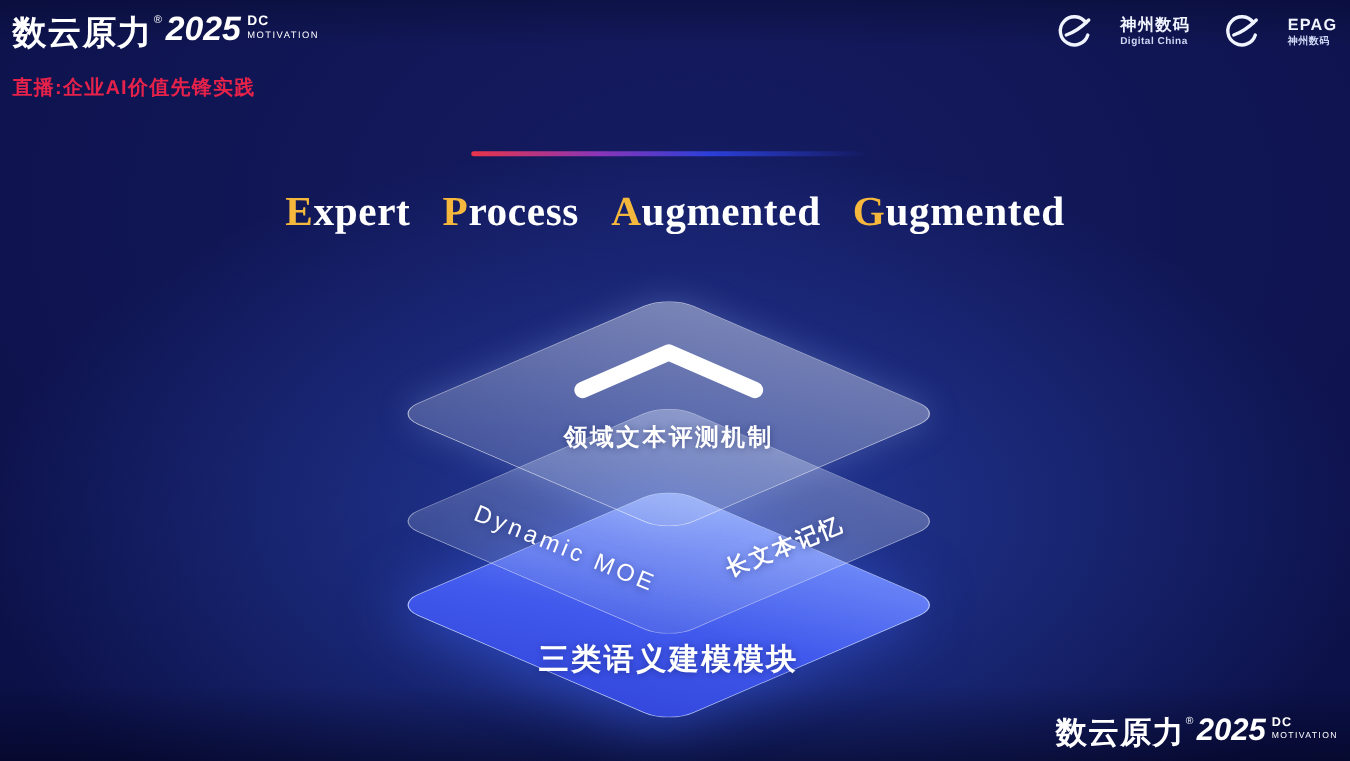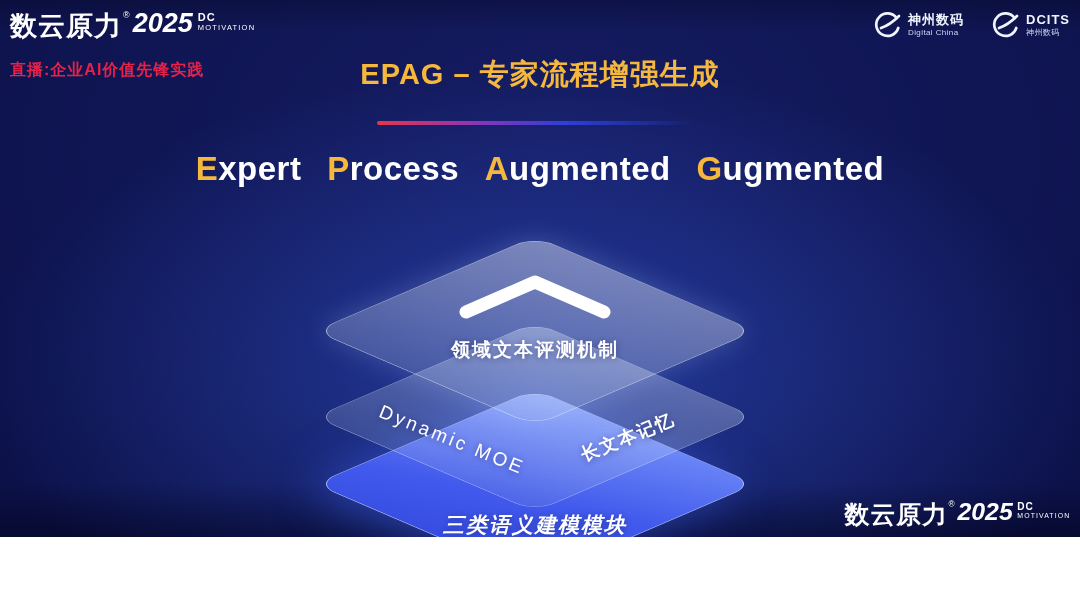--- a/index.html
+++ b/index.html
@@ -2,21 +2,21 @@
 <html><head>
 <meta charset="utf-8">
 <style>
   * { margin:0; padding:0; box-sizing:border-box; }
   html,body { width:1080px; height:609px; overflow:hidden; }
   body {
     font-family:"Liberation Sans","DejaVu Sans",sans-serif;
     color:#fff;
   }
   .slide {
-    position:relative; width:1080px; height:537px; overflow:hidden;
+    position:relative; width:1080px; height:609px; overflow:hidden;
     background:
       radial-gradient(ellipse 820px 460px at 50% 70%, rgba(52,88,214,0.55) 0%, rgba(25,42,140,0.0) 68%),
       radial-gradient(ellipse 1500px 1000px at 52% 28%, #151c62 0%, #0b1046 55%, #070b33 100%);
   }
   .slide::after {
     content:""; position:absolute; inset:0; pointer-events:none;
     background:linear-gradient(to bottom, rgba(0,0,15,0.25) 0%, rgba(0,0,15,0) 6%, rgba(0,0,15,0) 90%, rgba(0,0,20,0.45) 100%);
   }
 
   
@@ -31,41 +31,41 @@
   .brand-stack span:last-child { font-size:7.5px; letter-spacing:1.2px; }
 
   
   .live-label {
     position:absolute; left:10px; top:60px; z-index:6;
     color:#e6214a; font-size:16px; font-weight:bold; letter-spacing:1px;
   }
 
   
   .partners { position:absolute; right:10px; top:10px; display:flex; gap:26px; z-index:6; }
-  .partner { display:flex; align-items:center; gap:6px; }
+  .partner { display:flex; align-items:center; gap:22px; }
   .p-icon { width:30px; height:30px; display:block; }
   .p-text { display:flex; flex-direction:column; line-height:1.15; }
   .p-line1 { font-size:13px; font-weight:bold; letter-spacing:1px; color:#f0f4ff; }
-  .p-line2 { font-size:8px; color:#cfd9f5; letter-spacing:0.4px; }
+  .p-line2 { font-size:8px; color:#cfd9f5; letter-spacing:0.4px;font-weight:bold; }
 
   
   .title {
     position:absolute; left:0; right:0; top:55px; z-index:5;
     text-align:center; font-size:29px; font-weight:bold; letter-spacing:1px;
     color:#f5b83d;
   }
   .divider {
     position:absolute; left:377px; top:121px; width:318px; height:4px; border-radius:2px; z-index:5;
     background:linear-gradient(90deg, #e8344a 0%, #8a35b8 32%, #2b3fd8 60%, rgba(30,50,160,0) 100%);
   }
   .subtitle {
     position:absolute; left:0; right:0; top:150px; z-index:5;
     text-align:center; font-size:33px; font-weight:bold; letter-spacing:0.5px; color:#ffffff;
   }
-  .subtitle .word { display:inline-block; margin:0 8px; }
+  .subtitle .word { display:inline-block; margin:0 8px;font-family:Liberation Serif, serif; }
   .subtitle .cap { color:#f5b83d; }
 
   
   .diagram { position:absolute; inset:0; z-index:2; }
   .layer {
     position:absolute; left:379px; width:312px; height:312px; border-radius:28px;
     transform:scaleY(0.43) rotate(45deg);
   }
   .layer-top {
     top:175px; z-index:3;
@@ -83,21 +83,21 @@
     background:linear-gradient(160deg, #7d9afc 0%, #4159ec 60%, #3347dd 100%);
     border:1.5px solid rgba(195,210,255,0.85);
     box-shadow:0 14px 60px rgba(60,95,235,0.55);
   }
   .chevron { position:absolute; left:450px; top:270px; z-index:4; }
   .lbl { position:absolute; z-index:4; white-space:nowrap; color:#fff;
          text-shadow:0 1px 6px rgba(10,20,80,0.45); }
   .lbl-top    { left:535px; top:337px; transform:translateX(-50%); font-size:19px; font-weight:bold; letter-spacing:2px; }
   .lbl-moe    { left:452px; top:440px; transform:translate(-50%,-50%) rotate(22deg); font-size:19px; letter-spacing:3px; }
   .lbl-mem    { left:628px; top:437px; transform:translate(-50%,-50%) rotate(-22deg); font-size:18px; font-weight:bold; letter-spacing:2px; }
-  .lbl-bottom { left:535px; top:511px; transform:translateX(-50%); font-size:21px; font-weight:bold; letter-spacing:2px;font-style:italic; }
+  .lbl-bottom { left:535px; top:511px; transform:translateX(-50%); font-size:24px; font-weight:bold; letter-spacing:2px; }
 </style>
 </head>
 <body>
 
 <div class="slide">
 
   <div class="brand brand-tl">
     <span class="brand-cn">数云原力</span>
     <sup class="brand-reg">®</sup>
     <span class="brand-year">2025</span>
@@ -123,27 +123,26 @@
       </span>
     </div>
     <div class="partner">
       <span class="p-icon">
         <svg viewBox="0 0 40 40" width="30" height="30">
           <path d="M33 11 A15 15 0 1 0 35 24" fill="none" stroke="#f0f4ff" stroke-width="3.6" stroke-linecap="round"></path>
           <path d="M12 24 Q24 20 36 8" fill="none" stroke="#f0f4ff" stroke-width="3.6" stroke-linecap="round"></path>
         </svg>
       </span>
       <span class="p-text">
-        <span class="p-line1">DCITS</span>
+        <span class="p-line1">EPAG</span>
         <span class="p-line2">神州数码</span>
       </span>
     </div>
   </div>
 
-  <h1 class="title">EPAG – 专家流程增强生成</h1>
   <div class="divider"></div>
   <h2 class="subtitle">
     <span class="word"><span class="cap">E</span><span>xpert</span></span>
     <span class="word"><span class="cap">P</span><span>rocess</span></span>
     <span class="word"><span class="cap">A</span><span>ugmented</span></span>
     <span class="word"><span class="cap">G</span><span>ugmented</span></span>
   </h2>
 
   <div class="diagram">
     <div class="layer layer-bottom"></div>

